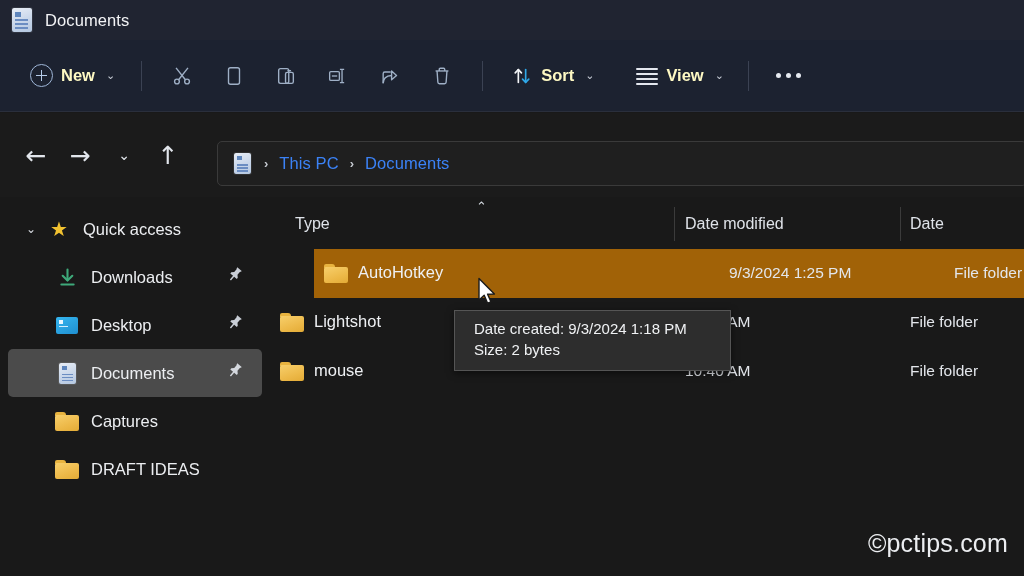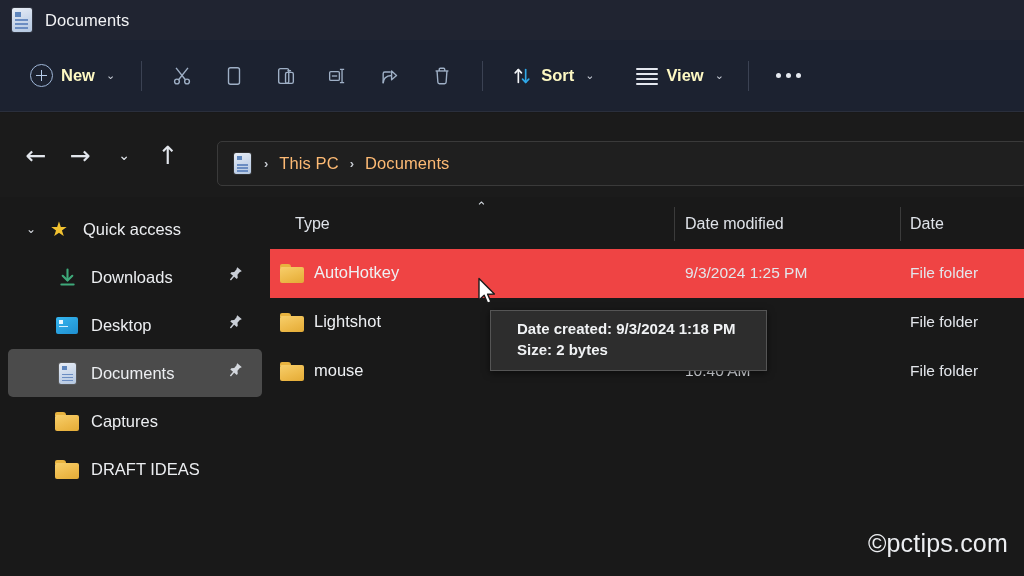--- a/index.html
+++ b/index.html
@@ -110,21 +110,21 @@
   .nav-arrow { font-size: 25px; line-height: 1; color: #e2e6ec; font-family: "DejaVu Sans", sans-serif; }
   .nav-arrow.small { font-size: 14px; }
   .addressbar {
     position: absolute; left: 217px; top: 141px;
     width: 810px; height: 45px;
     border: 1px solid #3a3a3a; border-radius: 5px;
     background: #1f1f1f;
     display: flex; align-items: center; padding-left: 16px;
   }
   .crumb {
-    color: #fdba74; font-size: 16.5px; letter-spacing: .1px;
+    color: #3b82f6; font-size: 16.5px; letter-spacing: .1px;
   }
   .crumb-sep {
     color: #c6cad1; font-size: 13px; margin: 0 11px; font-weight: bold;
   }
 
   
   .sidebar {
     position: absolute; left: 0; top: 197px;
     width: 270px; height: 379px;
     background: #191919;
@@ -215,44 +215,43 @@
   }
   .vdiv {
     position: absolute; top: 10px; width: 1px; height: 34px; background: #3b3b3b;
   }
   .vdiv.d1 { left: 404px; }
   .vdiv.d2 { left: 630px; }
 
   .frow {
     position: relative; height: 49px;
   }
-  .frow.hover { background: #ef4444; }
+  .frow.hover { background: #a16207; margin-left: 44px; }
   .f-folder { position: absolute; left: 10px; top: 15px; }
   .f-name {
     position: absolute; left: 44px; top: 14px;
     color: #eef0f3; font-size: 16.5px;
   }
   .f-date {
     position: absolute; left: 415px; top: 15px;
     color: #e3e6eb; font-size: 15.5px;
   }
   .f-type {
     position: absolute; left: 640px; top: 15px;
     color: #e3e6eb; font-size: 15.5px;
   }
 
   
   .tooltip {
-    position: absolute; left: 490px; top: 310px;
-    width: 277px; padding: 7px 11px 9px 26px;
+    position: absolute; left: 454px; top: 310px;
+    width: 277px; padding: 7px 11px 9px 19px;
     background: #2d2d2d; border: 1px solid #555;
     color: #f0f2f4; font-size: 15px; line-height: 1.42;
     box-shadow: 0 2px 7px rgba(0,0,0,.55);
     z-index: 40;
-    font-weight: bold;
   }
   .tooltip div { white-space: nowrap; }
 
   
   .cursor {
     position: absolute; left: 477px; top: 277px;
     z-index: 60; pointer-events: none;
   }
 
   

